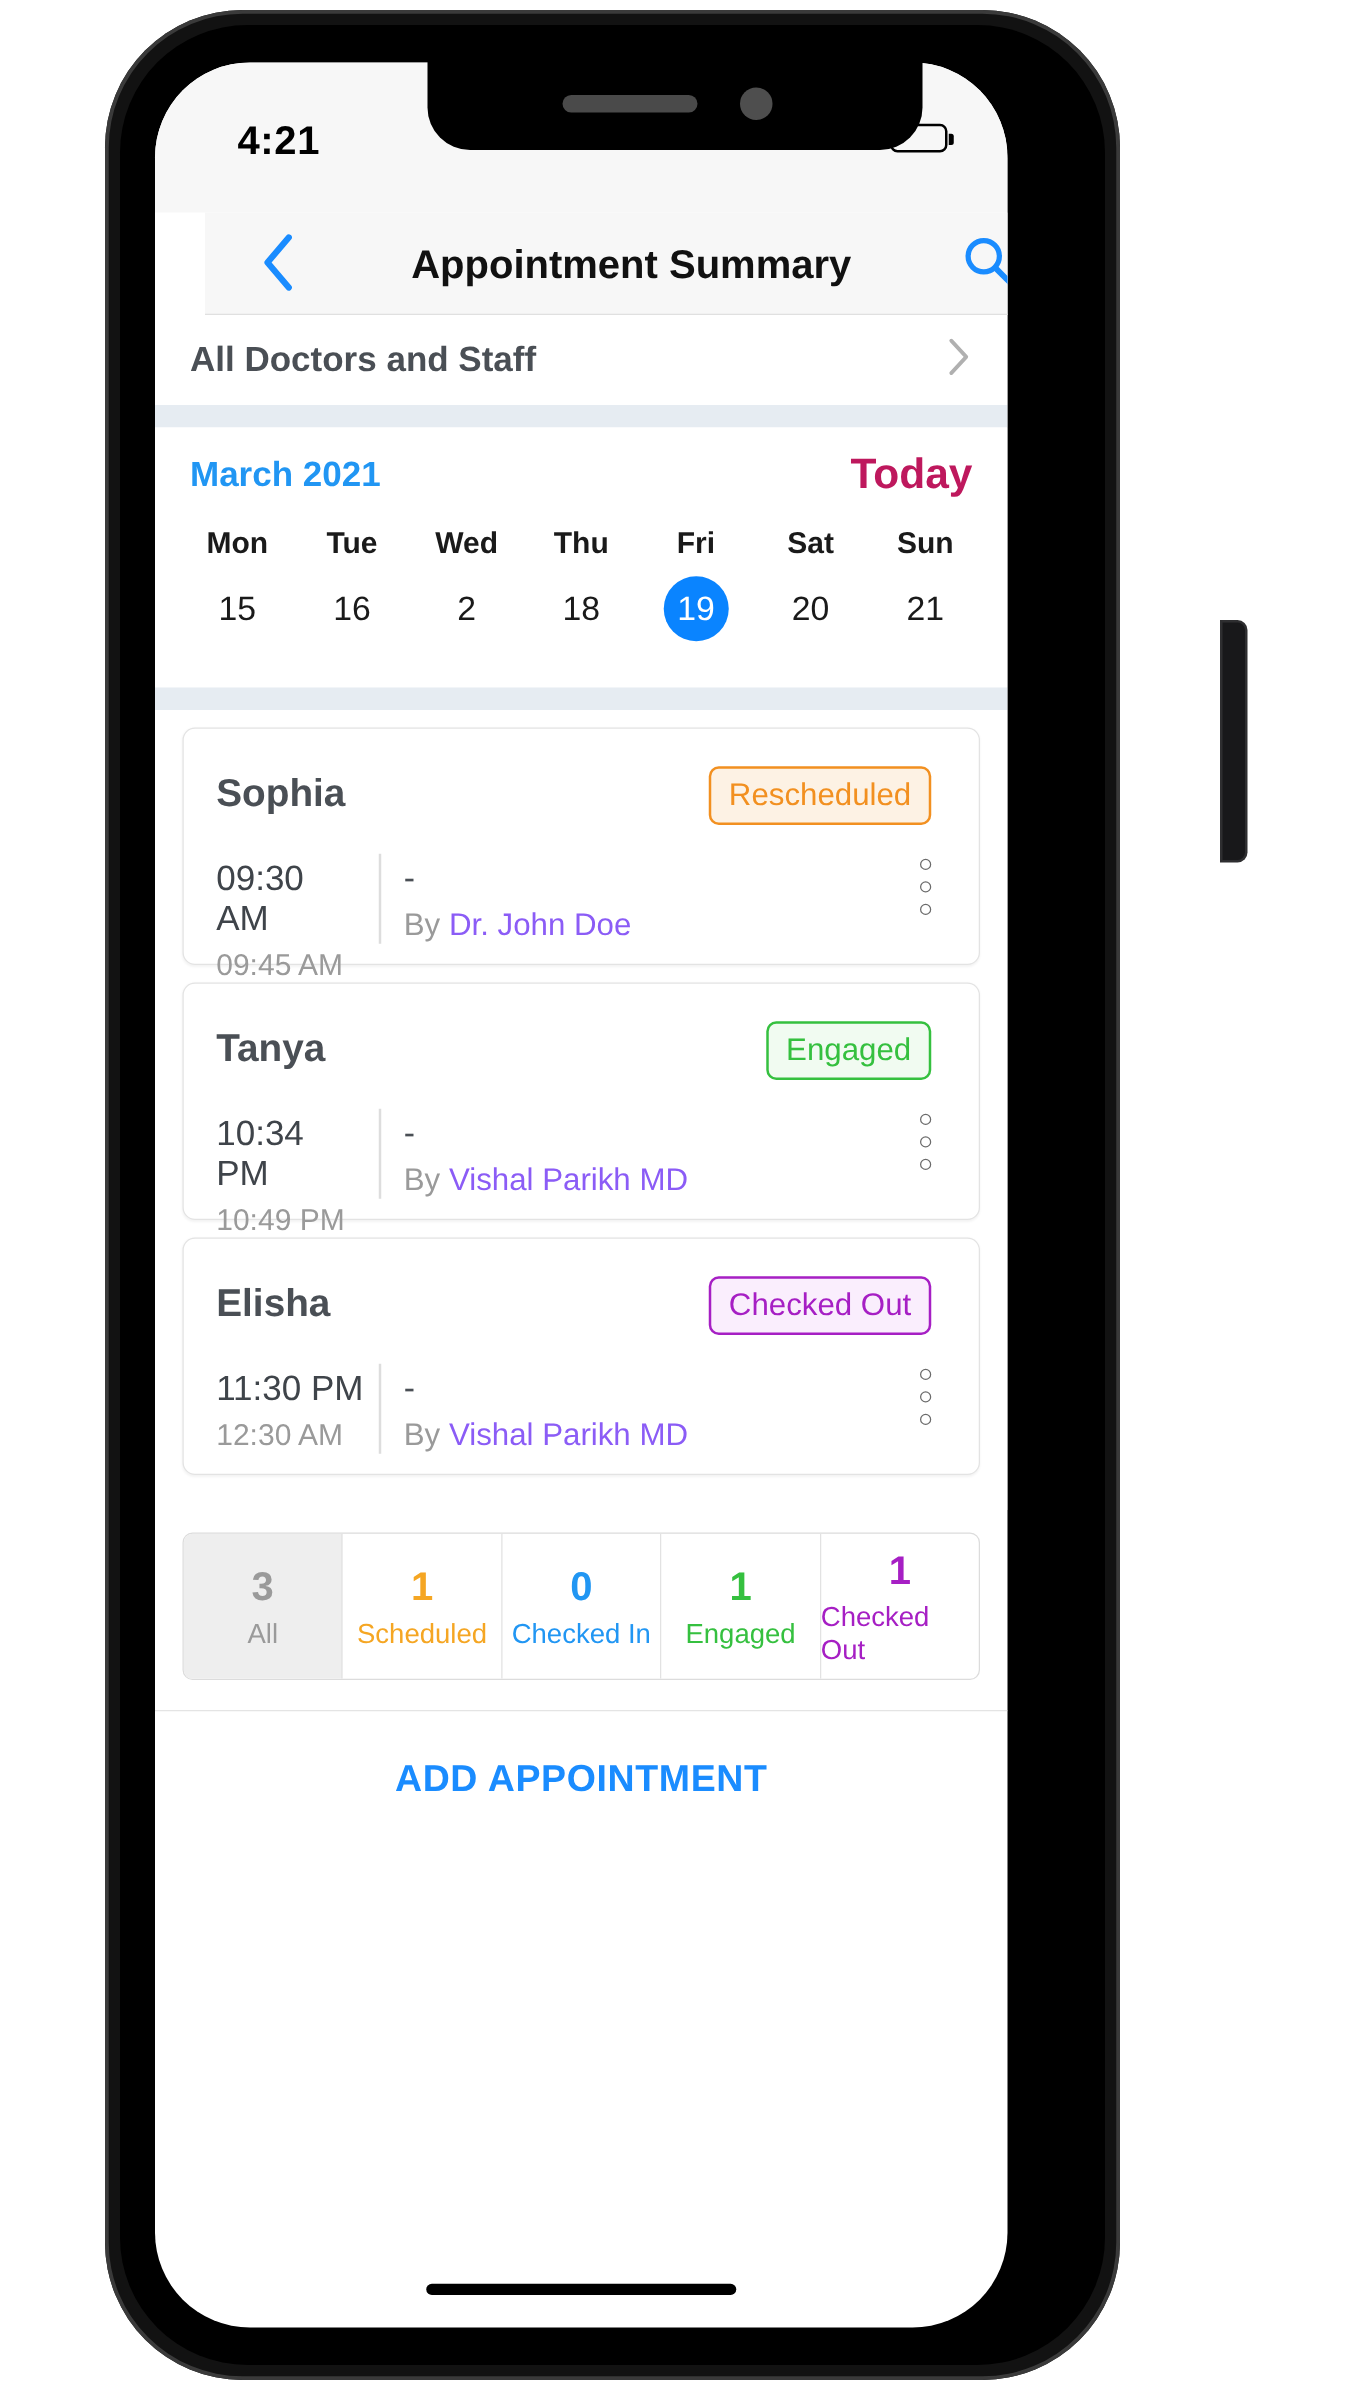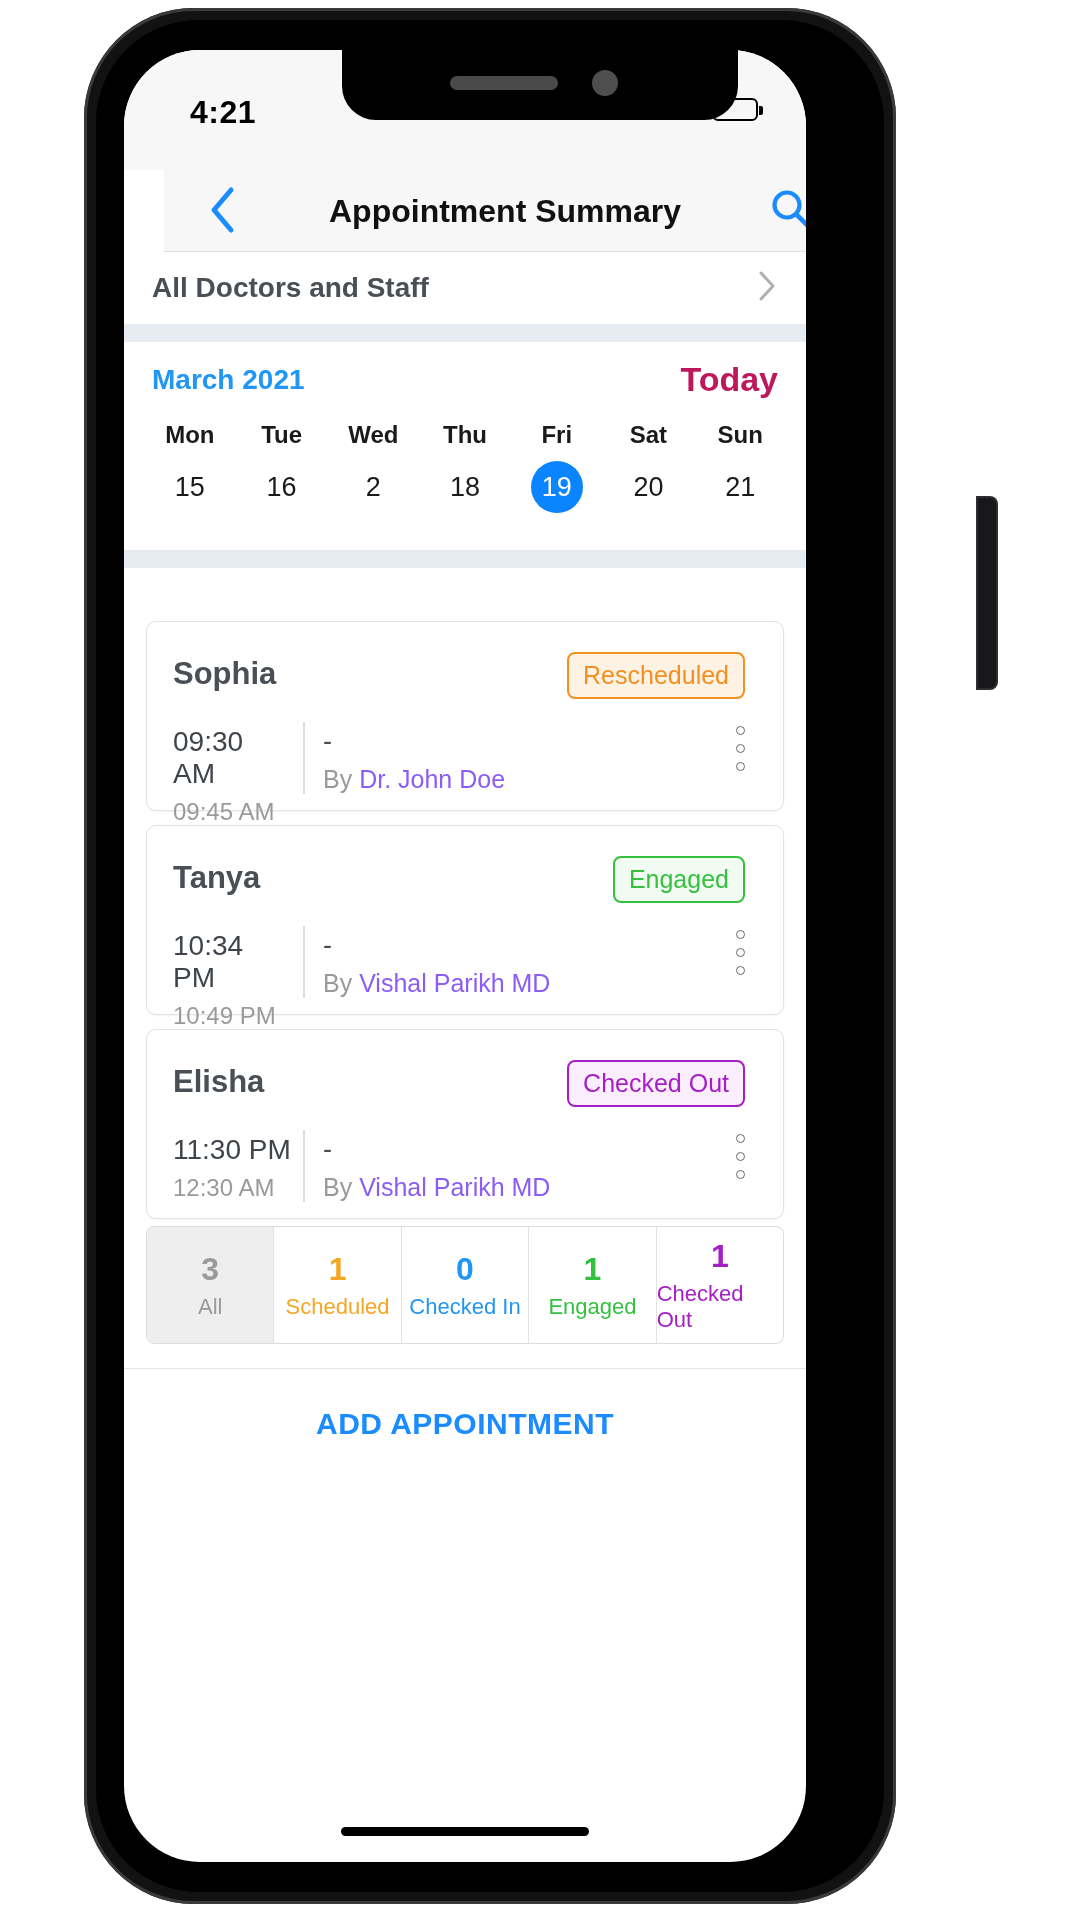--- a/index.html
+++ b/index.html
@@ -180,21 +180,20 @@
     border-radius: 50%;
   }
   .date-cell.selected { background: #0a84ff; color: #ffffff; }
 
   
   #appt-list {
     position: absolute; top: 518px; left: 0;
     width: 682px; height: 640px;
     background: #ffffff;
     padding: 0 22px;
-    margin-top: 39px;
   }
   .appt-card {
     position: relative;
     margin-top: 14px;
     height: 190px;
     background: #ffffff;
     border: 1px solid #e3e3e3;
     border-radius: 10px;
     box-shadow: 0 1px 2px rgba(0,0,0,0.05);
   }

